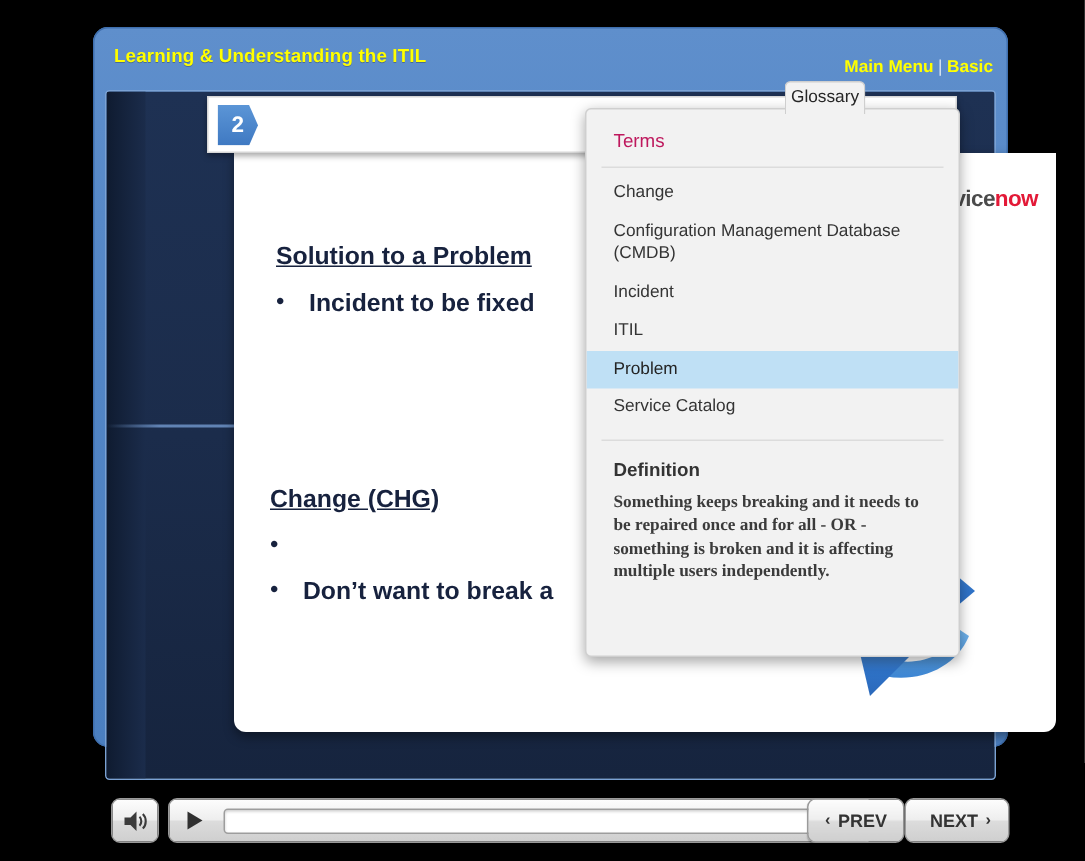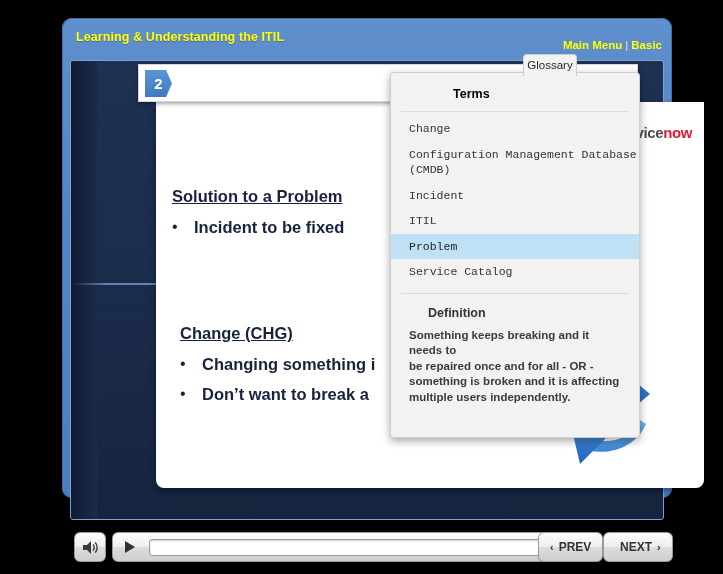--- a/index.html
+++ b/index.html
@@ -246,56 +246,55 @@
     background: #f2f2f2;
     border: 1px solid #cfcfcf;
     border-radius: 4px;
     box-sizing: border-box;
     box-shadow: 0 3px 9px rgba(0,0,0,0.35);
     z-index: 30;
     overflow: hidden;
   }
   .gp-section-title {
     font-size: 12.5px;
-    font-weight: bold;
-    color: #000000;
+    font-weight: normal;
+    color: #be185d;
     padding: 14px 0 10px 18px;
-    margin-left: 44px;
   }
   .gp-rule {
     height: 1px;
     background: #dcdcdc;
     margin: 0 10px;
   }
-  .gp-list { padding: 4px 0 0 0; font-family: Liberation Mono, monospace; }
+  .gp-list { padding: 4px 0 0 0; }
   .gp-item {
     font-size: 11.5px;
     color: #343434;
     padding: 5px 0 5px 18px;
     cursor: pointer;
     line-height: 1.35;
   }
   .gp-item.selected {
     background: #bfe0f5;
     color: #242424;
   }
   .gp-def-title {
     font-size: 12.5px;
     font-weight: bold;
     color: #333333;
     padding: 12px 0 8px 18px;
-    margin-left: 19px;
   }
   .gp-def-body {
     font-size: 11.5px;
     font-weight: bold;
     color: #3b3b3b;
     line-height: 1.35;
     padding: 0 16px 0 18px;
     white-space: pre-line;
+    font-family: Liberation Serif, serif;
   }
 
   
   .controls {
     position: absolute;
     left: 0;
     top: 508px;
     width: 610px;
     height: 44px;
   }
@@ -418,33 +417,32 @@
               <stop offset="0%" stop-color="#71b4ec"></stop>
               <stop offset="100%" stop-color="#3d86d4"></stop>
             </linearGradient>
           </defs>
           <path fill="url(#arrGrad)" d="M8,28 L50,28 L50,10 L88,42 L50,74 L50,56 L8,56 L18,42 Z"></path>
           <path fill="url(#arrGrad2)" d="M84,72 C74,96 44,106 18,96 L26,86 C48,94 70,86 78,68 Z"></path>
           <path fill="url(#arrGrad)" d="M10,78 L44,86 L18,112 Z"></path>
         </svg>
       </div>
 
-      <div class="block" style="left:16px; top:60px;margin-top:25px;">
+      <div class="block" style="left:28px; top:60px;">
         <div class="block-head">Solution to a Problem</div>
         <div class="bullet-row">
           <span class="bullet-dot">•</span>
           <span class="bullet-text">Incident to be fixed</span>
         </div>
       </div>
 
       <div class="block" style="left:24px; top:194px;margin-top:28px;">
         <div class="block-head">Change (CHG)</div>
         <div class="bullet-row">
           <span class="bullet-dot">•</span>
-          <span class="bullet-text">Changing something i</span>
         </div>
         <div class="bullet-row">
           <span class="bullet-dot">•</span>
           <span class="bullet-text">Don’t want to break a</span>
         </div>
       </div>
 
     </div>
 
     <div class="glossary-panel">

